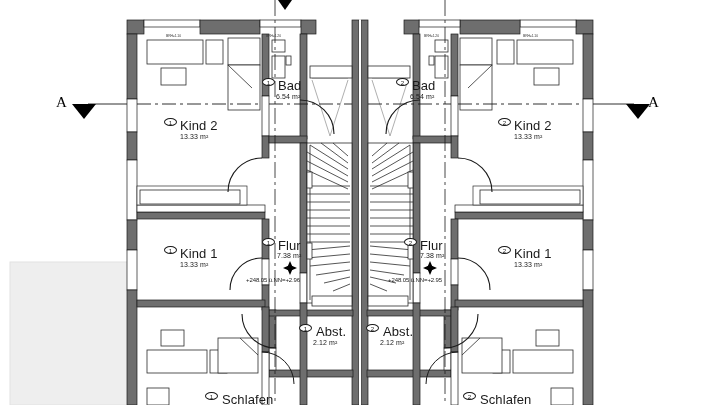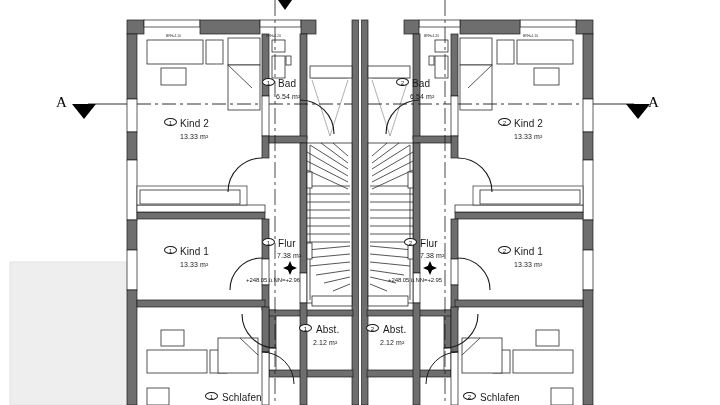--- a/index.html
+++ b/index.html
@@ -2,21 +2,21 @@
 <html><head>
 <meta charset="utf-8">
 <style>
   html,body{margin:0;padding:0;background:#ffffff;}
   body{width:720px;height:405px;overflow:hidden;
        font-family:"Liberation Sans","DejaVu Sans",sans-serif;}
   #stage{position:relative;width:720px;height:405px;background:#fff;}
   #plan{position:absolute;left:0;top:0;width:720px;height:405px;}
   .lbl{position:absolute;white-space:nowrap;color:#1a1a1a;
        font-family:"Liberation Sans","DejaVu Sans",sans-serif;}
-  .rname{font-size:10px;letter-spacing:.1px;}
+  .rname{font-size:13px;letter-spacing:.1px;}
   .rarea{font-size:7.0px;letter-spacing:.1px;}
   .elev{font-size:6.0px;letter-spacing:-.1px;}
   .winlbl{font-size:3.4px;color:#333;letter-spacing:-.1px;}
   .secA{font-size:15px;font-weight:400;color:#000;
         font-family:"Liberation Serif","DejaVu Serif",serif;}
   .num{position:absolute;width:13px;height:8.4px;border:0.8px solid #1a1a1a;
        border-radius:50%;box-sizing:border-box;color:#1a1a1a;font-size:6.2px;
        line-height:7px;text-align:center;background:#fff;}
 </style>
 </head>

